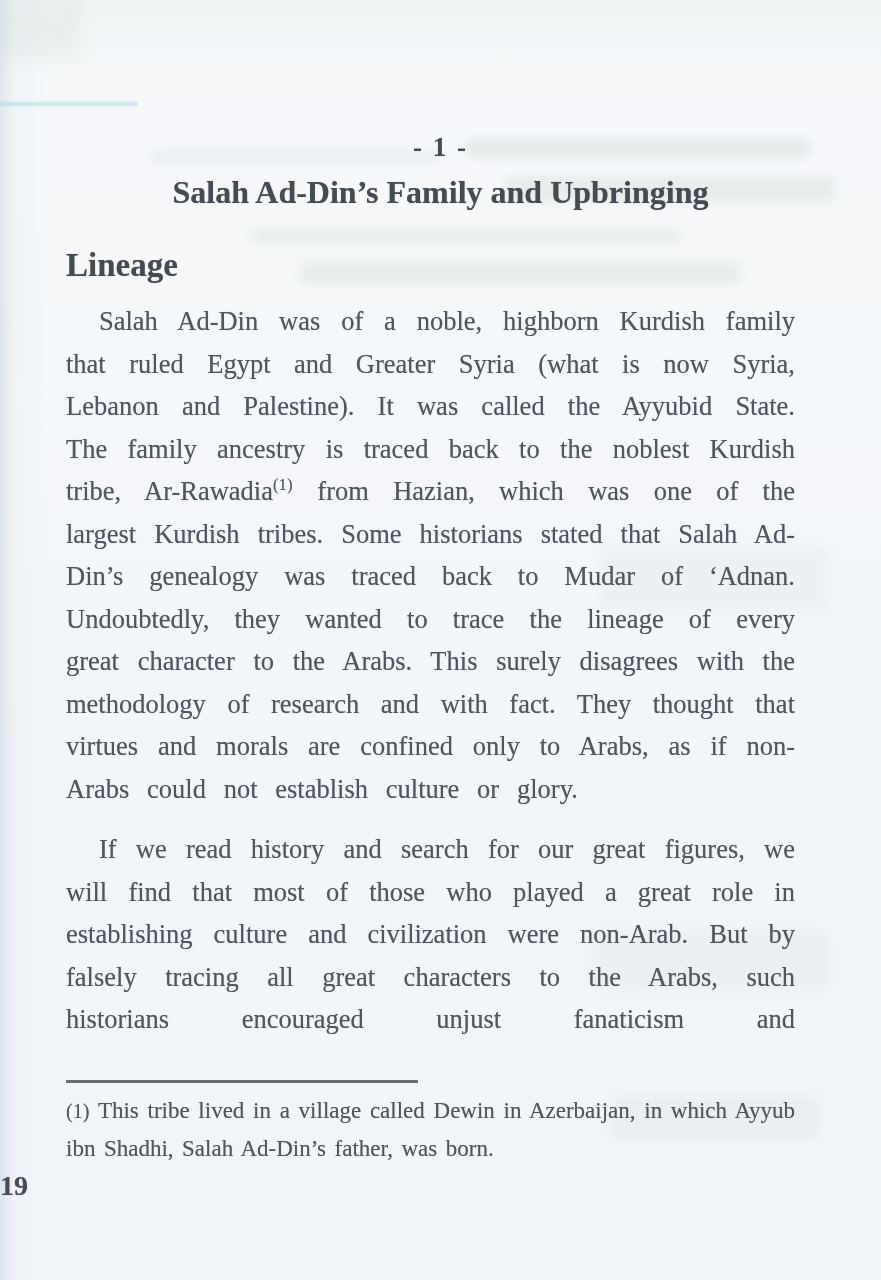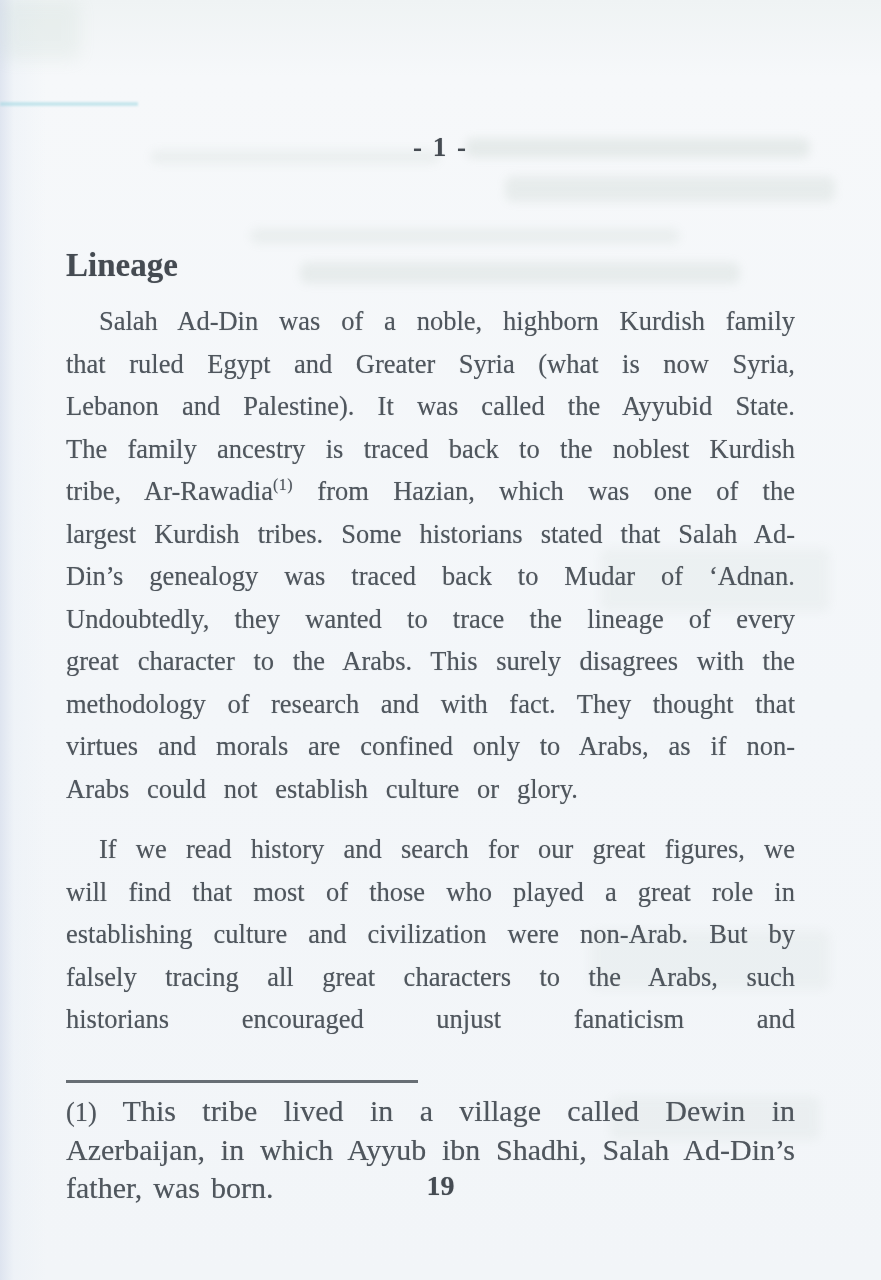--- a/index.html
+++ b/index.html
@@ -70,28 +70,28 @@
   .para-continued { text-align-last: justify; }
   sup.fn-ref { font-size: 0.6em; line-height: 0; vertical-align: super; letter-spacing: 0.5px; }
   .footnote-area {
     position: absolute; top: 1080px; left: 66px; width: 729px;
   }
   .footnote-rule {
     width: 352px; height: 3px; background: var(--color-ink);
     margin-bottom: 9px; opacity: 0.85;
   }
   .footnote {
-    font-size: 30px; line-height: 38px; text-align: justify;
+    font-size: 23px; line-height: 38px; text-align: justify;
     word-spacing: 0.12em;
     text-shadow: 0 0 0.7px rgba(79,86,93,0.5);
   }
   .fn-marker { font-size: 0.88em; }
   .page-number {
     position: absolute; top: 1170px; left: 0; width: 881px;
-    text-align: center; font-size: 28px; font-weight: 700;
+    text-align: left; font-size: 28px; font-weight: 700;
     color: var(--color-ink_dark);
     text-shadow: 0 0 1px rgba(69,75,82,0.45);
   }
 </style>
 </head>
 <body>
 
 <div class="page">
 
   <div class="smudge corner"></div>
@@ -100,20 +100,21 @@
   <div class="smudge ghost g2"></div>
   <div class="smudge ghost g3"></div>
   <div class="smudge ghost g4"></div>
   <div class="smudge ghost g5"></div>
   <div class="smudge ghost g6"></div>
   <div class="smudge ghost g7"></div>
   <div class="smudge ghost g8"></div>
 
   <div class="chapter-number">- 1 -</div>
 
+  <h1 class="title">Salah Ad-Din’s Family and Upbringing</h1>
 
   <h2 class="section-heading">Lineage</h2>
 
   <div class="body-text">
     <p class="para"><span>Salah Ad-Din was of a noble, highborn Kurdish family that ruled Egypt and Greater Syria (what is now Syria, Lebanon and Palestine). It was called the Ayyubid State. The family ancestry is traced back to the noblest Kurdish tribe, Ar-Rawadia</span><sup class="fn-ref">(1)</sup><span> from Hazian, which was one of the largest Kurdish tribes. Some historians stated that Salah Ad-Din’s genealogy was traced back to Mudar of ‘Adnan. Undoubtedly, they wanted to trace the lineage of every great character to the Arabs. This surely disagrees with the methodology of research and with fact. They thought that virtues and morals are confined only to Arabs, as if non-Arabs could not establish culture or glory.</span></p>
     <p class="para para-continued">If we read history and search for our great figures, we will find that most of those who played a great role in establishing culture and civilization were non-Arab. But by falsely tracing all great characters to the Arabs, such historians encouraged unjust fanaticism and</p>
   </div>
 
   <div class="footnote-area">
     <div class="footnote-rule"></div>

